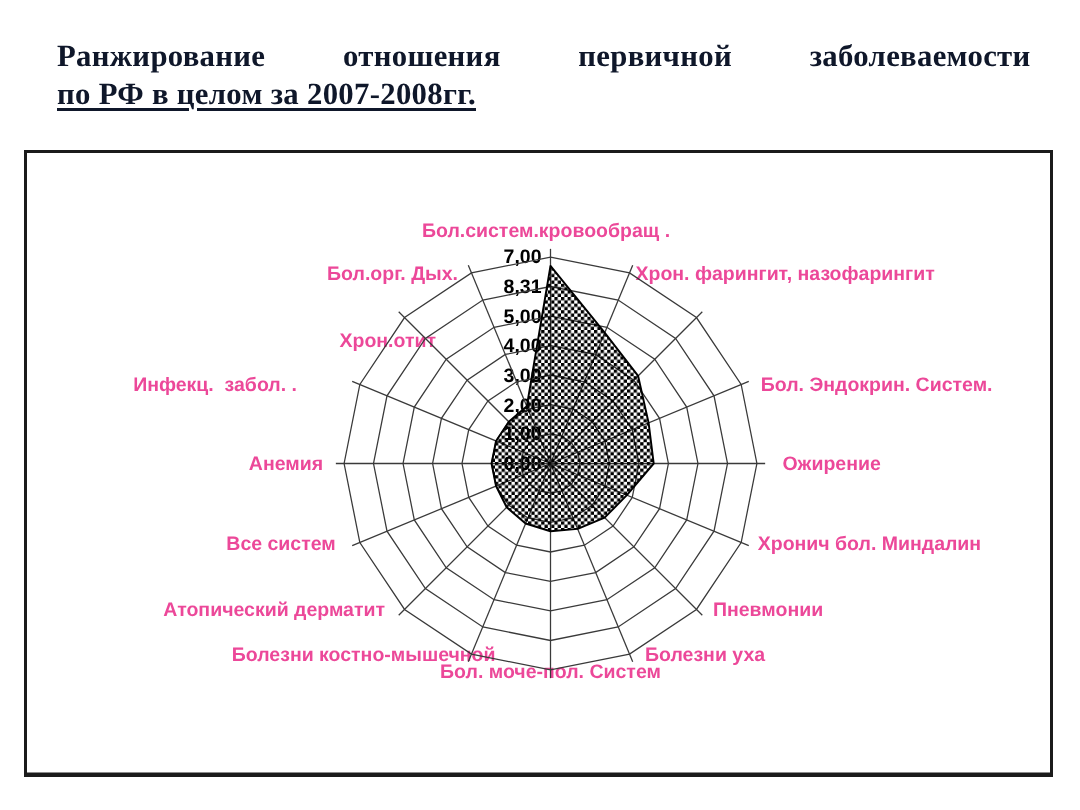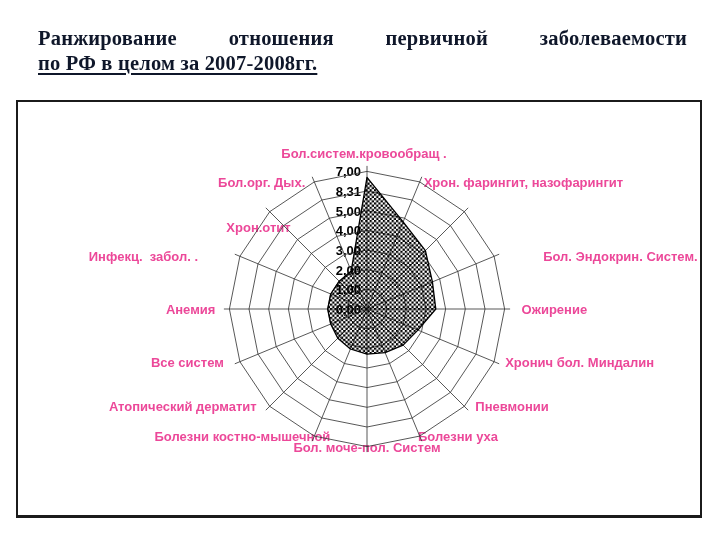--- a/index.html
+++ b/index.html
@@ -51,25 +51,25 @@
     <div class="tick-label" style="left: 361px; top: 309px; transform: translate(-100%, -50%);">0,00</div>
     <div class="tick-label" style="left: 361px; top: 289.34px; transform: translate(-100%, -50%);">1,00</div>
     <div class="tick-label" style="left: 361px; top: 269.68px; transform: translate(-100%, -50%);">2,00</div>
     <div class="tick-label" style="left: 361px; top: 250.02px; transform: translate(-100%, -50%);">3,00</div>
     <div class="tick-label" style="left: 361px; top: 230.36px; transform: translate(-100%, -50%);">4,00</div>
     <div class="tick-label" style="left: 361px; top: 210.7px; transform: translate(-100%, -50%);">5,00</div>
     <div class="tick-label" style="left: 361px; top: 191.04px; transform: translate(-100%, -50%);">8,31</div>
     <div class="tick-label" style="left: 361px; top: 171.38px; transform: translate(-100%, -50%);">7,00</div>
     <div class="cat-label" style="left: 364px; top: 146.38px; transform: translateX(-50%);">Бол.систем.кровообращ .</div>
     <div class="cat-label" style="left: 423.665px; top: 181.856px; transform: translateY(-50%);">Хрон. фарингит, назофарингит</div>
-    <div class="cat-label" style="left: 507.144px; top: 256.335px; transform: translateY(-50%); margin-left: 36px;">Бол. Эндокрин. Систем.</div>
+    <div class="cat-label" style="left: 507.144px; top: 256.335px; transform: translateY(-50%);">Бол. Эндокрин. Систем.</div>
     <div class="cat-label" style="left: 521.62px; top: 309px; transform: translateY(-50%);">Ожирение</div>
     <div class="cat-label" style="left: 505.144px; top: 361.665px; transform: translateY(-50%);">Хронич бол. Миндалин</div>
     <div class="cat-label" style="left: 475.312px; top: 406.312px; transform: translateY(-50%);">Пневмонии</div>
-    <div class="cat-label" style="left: 418px; top: 436.144px; transform: translateY(-50%);">Болезни уха</div>
+    <div class="cat-label" style="left: 430px; top: 436.144px; transform: translateY(-50%);">Болезни уха</div>
     <div class="cat-label" style="left: 367px; top: 440px; transform: translateX(-50%);">Бол. моче-пол. Систем</div>
     <div class="cat-label" style="left: 302.335px; top: 436.144px; transform: translate(-100%, -50%); margin-left: 28px;">Болезни костно-мышечной</div>
     <div class="cat-label" style="left: 256.688px; top: 406.312px; transform: translate(-100%, -50%);">Атопический дерматит</div>
     <div class="cat-label" style="left: 223.856px; top: 361.665px; transform: translate(-100%, -50%);">Все систем</div>
     <div class="cat-label" style="left: 215.38px; top: 309px; transform: translate(-100%, -50%);">Анемия</div>
     <div class="cat-label" style="left: 198px; top: 256.335px; transform: translate(-100%, -50%);">Инфекц.  забол. .</div>
     <div class="cat-label" style="left: 256.688px; top: 227px; transform: translate(-100%, -50%); margin-left: 34px;">Хрон.отит</div>
     <div class="cat-label" style="left: 305.335px; top: 181.856px; transform: translate(-100%, -50%); padding-left: 21px;">Бол.орг. Дых.</div>
   </div>
 

